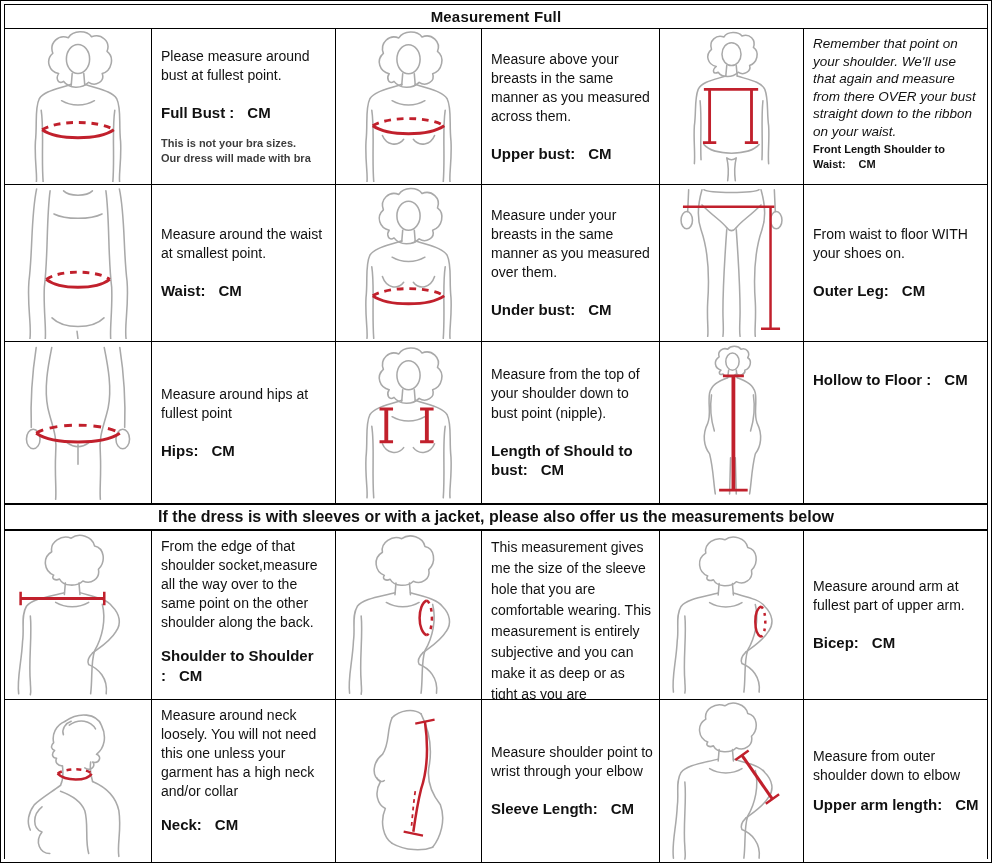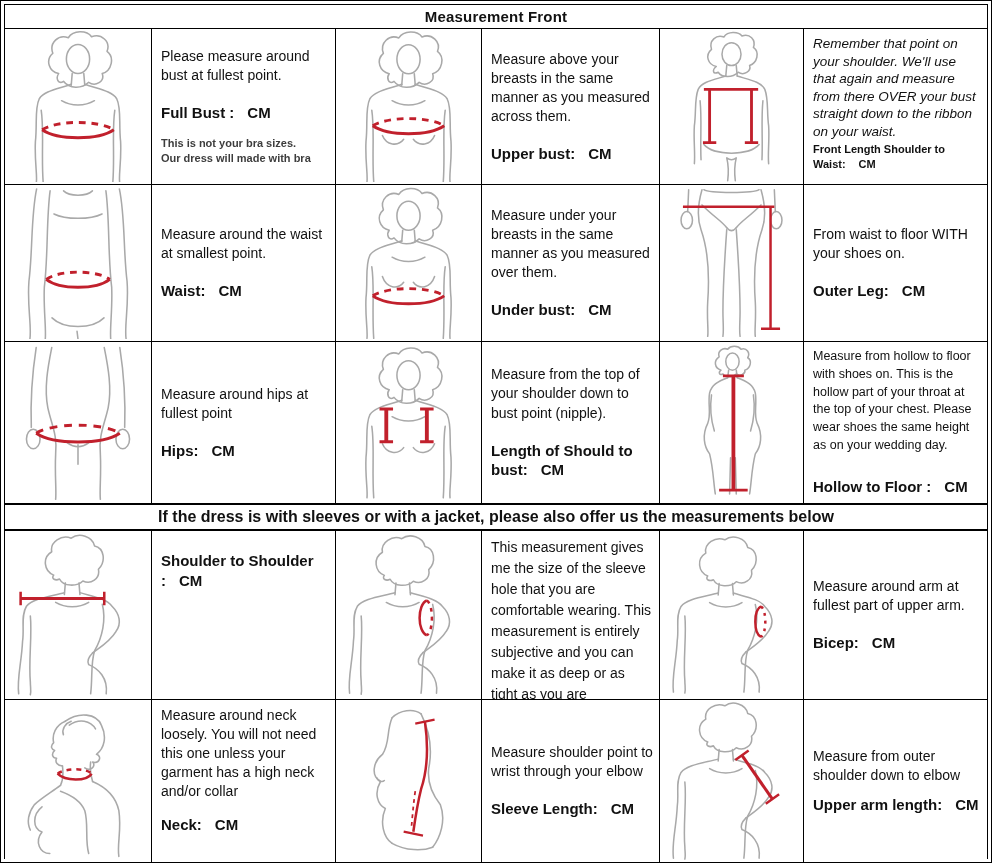--- a/index.html
+++ b/index.html
@@ -133,21 +133,21 @@
       <path class="body" d="M56,142 C70,150 88,150 98,146"></path>
       <path class="body" d="M40,74 C42,78 46,79 48,77"></path>
     </g>
   </defs>
 </svg>
 
 <div class="frame">
  <div class="sheet">
   <div class="grid">
 
-    <div class="c titlebar">Measurement Front</div>
+    <div class="c titlebar">Measurement Full</div>
 
     <div class="c figwrap">
       <svg viewBox="0 0 146 156">
         <use href="#sym-woman-front"></use>
         <path class="r" stroke-width="3" stroke-dasharray="7 6" d="M36,102 C52,92 94,92 110,102"></path>
         <path class="r" stroke-width="3" d="M36,102 C52,113 94,113 110,102"></path>
       </svg>
     </div>
     <div class="c txt">
       <p class="desc">Please measure around bust at fullest point.</p>
@@ -237,34 +237,34 @@
       <p class="label"><span>Length of Should to bust:</span><span class="unit">CM</span></p>
     </div>
     <div class="c figwrap">
       <svg viewBox="0 0 146 158">
         <use href="#sym-hollow"></use>
         <path class="r" stroke-width="3" d="M64,30 L86,30 M60,150 L90,150"></path>
         <path class="r" stroke-width="4" d="M75,30 L75,150"></path>
       </svg>
     </div>
     <div class="c txt vt g22 lastcol">
-      <p class="desc s125">Measure from hollow to floor with shoes on. This is the hollow part of your throat at the top of your chest. Please wear shoes the same height as on your wedding day.</p>
       <p class="label"><span>Hollow to Floor :</span><span class="unit">CM</span></p>
     </div>
 
     <div class="c bannerbar">If the dress is with sleeves or with a jacket, please also offer us the measurements below</div>
 
     <div class="c figwrap">
       <svg viewBox="0 0 146 166">
         <use href="#sym-back"></use>
         <path class="r" stroke-width="3" d="M14,66 L100,66"></path>
         <path class="r" stroke-width="2.6" d="M14,59 L14,73 M100,59 L100,73"></path>
       </svg>
     </div>
     <div class="c txt vt g14">
+      <p class="desc">From the edge of that shoulder socket,measure all the way over to the same point on the other shoulder along the back.</p>
       <p class="label"><span>Shoulder to Shoulder :</span><span class="unit">CM</span></p>
     </div>
     <div class="c figwrap">
       <svg viewBox="0 0 146 166">
         <use href="#sym-back"></use>
         <path class="r" stroke-width="2.6" d="M92,68 C82,72 82,100 92,104"></path>
         <path class="r" stroke-width="2.6" stroke-dasharray="4 5" d="M92,68 C99,72 99,100 92,104"></path>
       </svg>
     </div>
     <div class="c txt vt g26">

